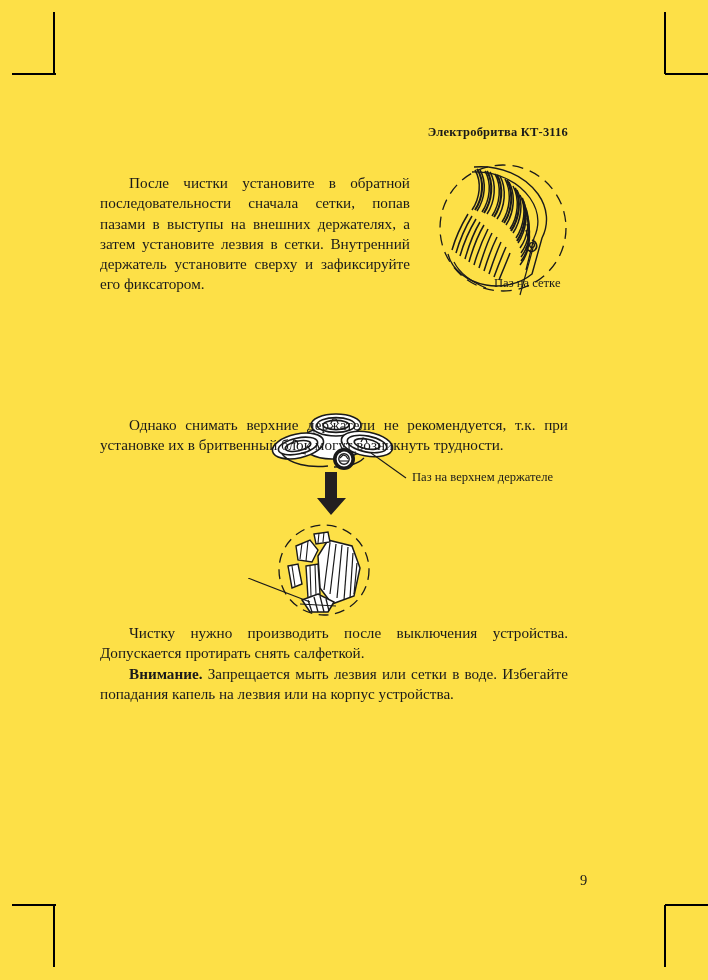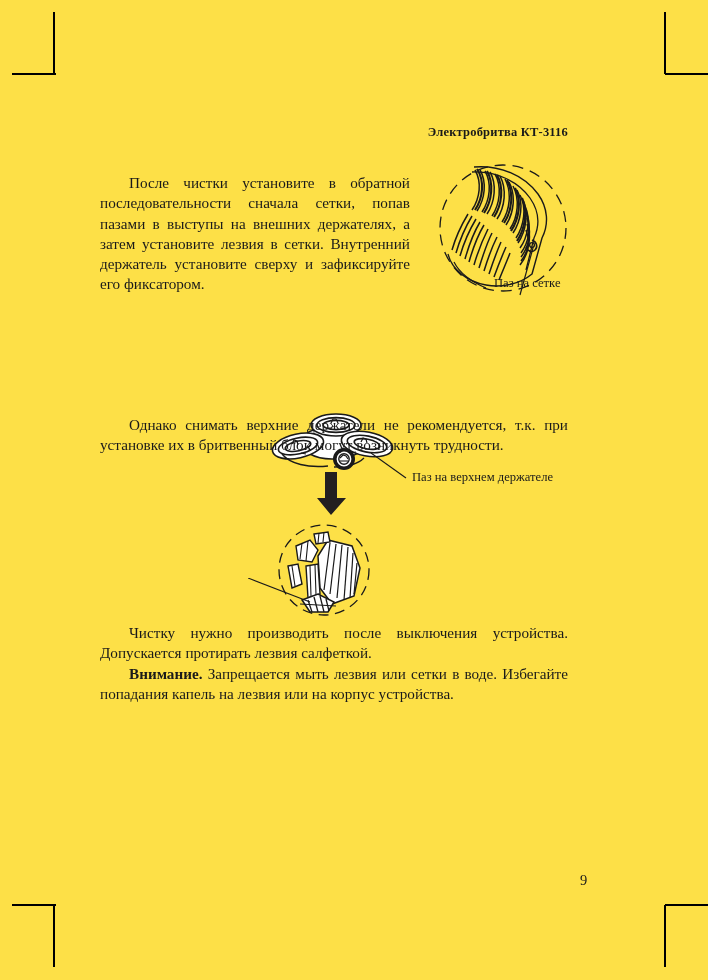--- a/index.html
+++ b/index.html
@@ -300,21 +300,21 @@
   <div class="col" id="para-1">
     <p class="body">После чистки установите в обратной последовательности сначала сетки, попав пазами в выступы на внешних держателях, а затем установите лезвия в сетки. Внутренний держатель установите сверху и зафиксируйте его фиксатором.</p>
   </div>
 
 
   <div class="col" id="para-3">
     <p class="body">Однако снимать верхние держатели не рекомендуется, т.к. при установке их в бритвенный блок могут возникнуть трудности.</p>
   </div>
 
   <div class="col" id="para-4">
-    <p class="body">Чистку нужно производить после выключения устройства. Допускается протирать лезвия салфеткой.</p>
+    <p class="body">Чистку нужно производить после выключения устройства. Допускается протирать снять салфеткой.</p>
   </div>
 
   <div class="col" id="para-5">
     <p class="body"><span class="b">Внимание.</span><span> Запрещается мыть лезвия или сетки в воде. Избегайте попадания капель на лезвия или на корпус устройства.</span></p>
   </div>
 
 
   <div class="folio">9</div>
 
 </div>

